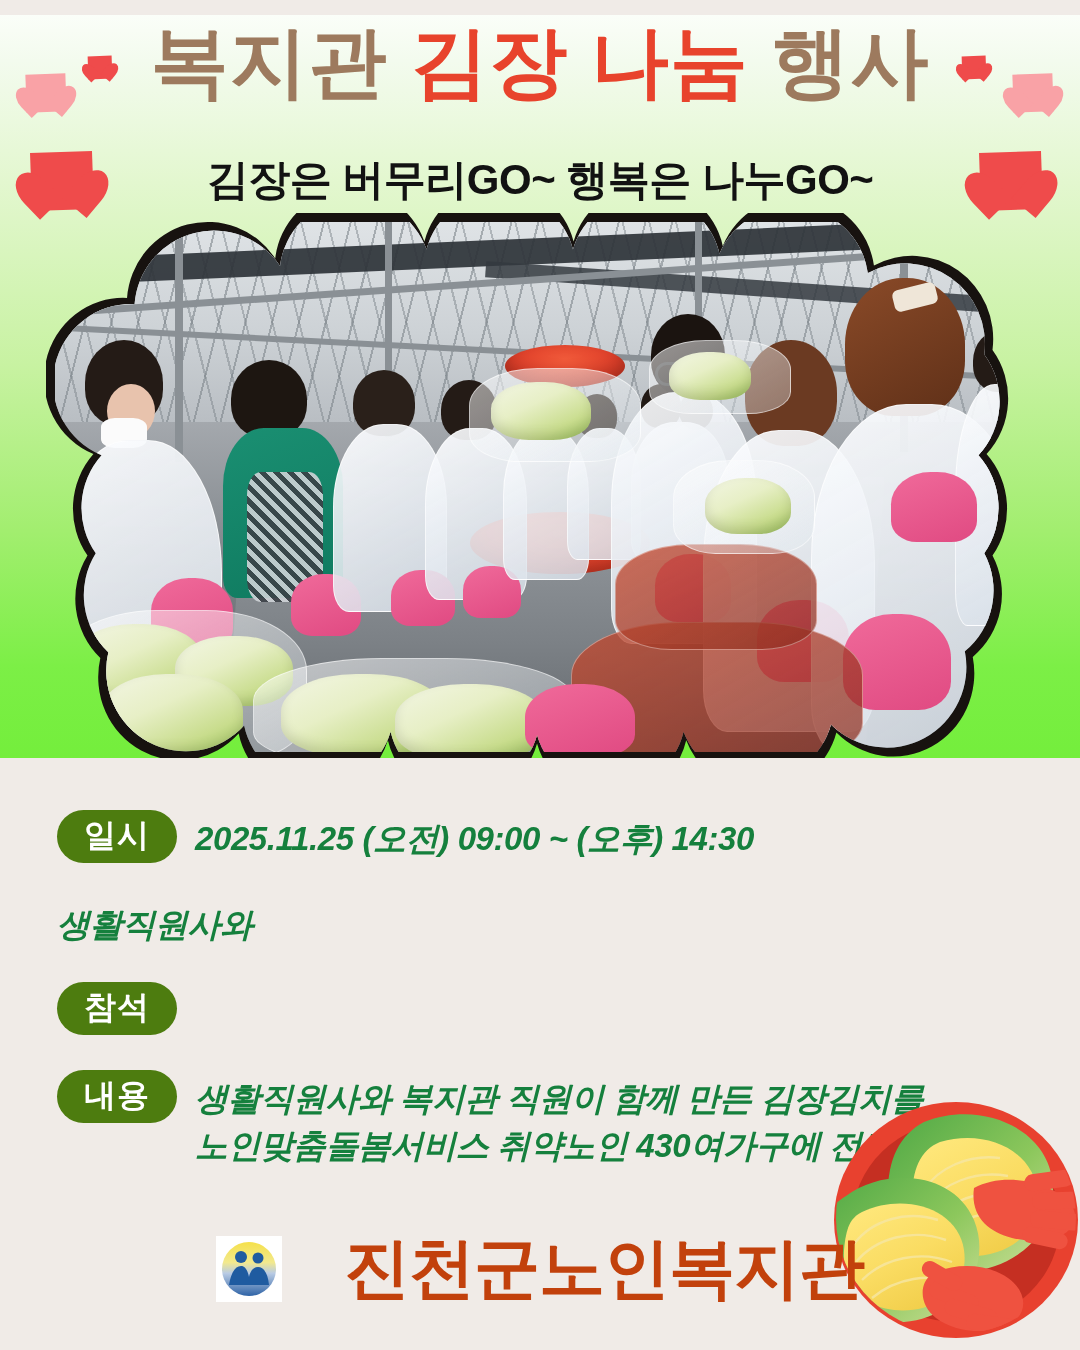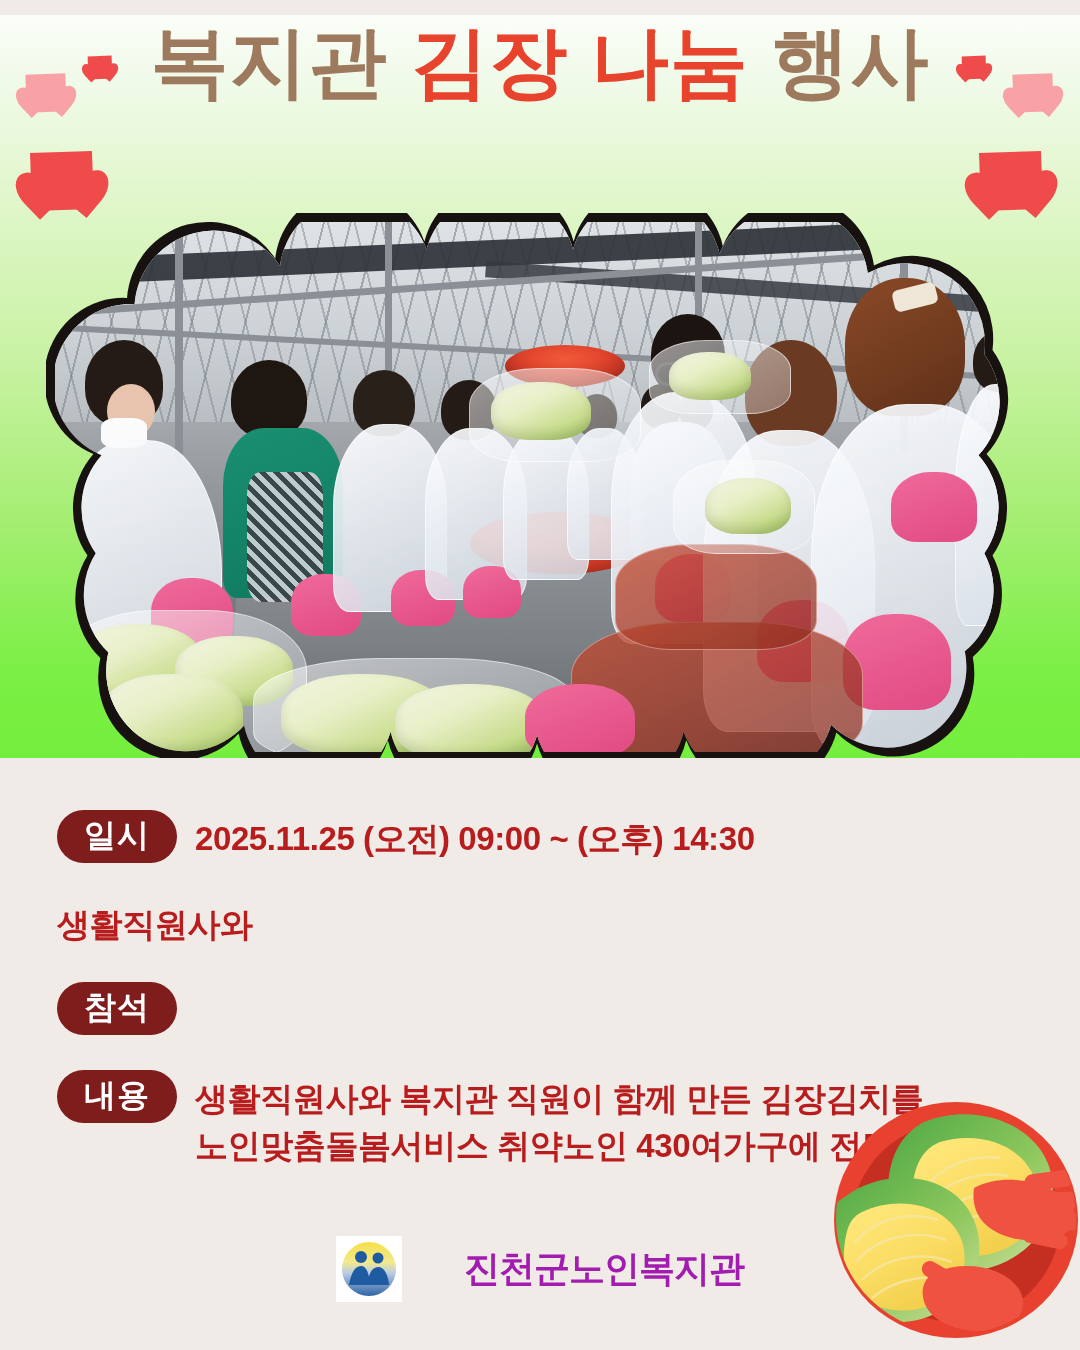--- a/index.html
+++ b/index.html
@@ -132,31 +132,31 @@
   }
 
   
   .info{
     position:absolute;left:0;top:758px;width:1080px;height:592px;
     background:#f0ebe7;z-index:5;
   }
   .row{position:absolute;display:flex;align-items:flex-start;}
   .pill{
     flex:0 0 auto;
-    background:#7f1d1d;color:#ffffff;
+    background:#4d7c0f;color:#ffffff;
     border-radius:34px;
     font-size:32px;font-weight:bold;
     padding:7px 27px 9px;
     letter-spacing:1px;
     line-height:1.15;
     margin-right:18px;
   }
   .rowtext{
-    color:#b91c1c;font-size:33px;font-weight:bold;line-height:1.42;
-    padding-top:6px;letter-spacing:-0.4px;white-space:nowrap;
+    color:#15803d;font-size:33px;font-weight:bold;line-height:1.42;
+    padding-top:6px;letter-spacing:-0.4px;white-space:nowrap;font-style:italic;
   }
   .rowtext .l2{display:block;}
 
   .r1{left:57px;top:52px;}
   .r2{left:57px;top:138px;}
   .r3{left:57px;top:224px;text-align:center;}
   .r4{left:57px;top:312px;}
 
   
   .kimchi{position:absolute;left:828px;top:1092px;width:252px;height:246px;z-index:6;}
@@ -165,21 +165,21 @@
   .footer{
     position:absolute;left:0;top:1224px;width:1080px;height:90px;
     display:flex;align-items:center;justify-content:center;z-index:7;
   }
   .logo{
     width:66px;height:66px;background:#ffffff;
     display:flex;align-items:center;justify-content:center;
     margin-right:16px;flex:0 0 auto;
   }
   .org-name{
-    font-size:36px;font-weight:bold;color:#a21caf;letter-spacing:-1px;
+    font-size:66px;font-weight:bold;color:#c2410c;letter-spacing:-1px;
     white-space:nowrap;
     margin-left:46px;
   }
 </style>
 </head>
 <body>
 
 <div class="hero">
 
   <div class="heart h-l1"></div>
@@ -323,20 +323,21 @@
         <div class="glove" style="left:470px;top:462px;width:110px;height:72px;"></div>
         <div class="glove" style="left:836px;top:250px;width:86px;height:70px;"></div>
       </div>
     </div>
   </div>
 
   <div class="title-main">
     <span class="t-brown">복지관 </span><span class="t-red">김장 나눔</span><span class="t-brown"> 행사</span>
   </div>
 
+  <div class="title-sub">김장은 버무리GO~  행복은 나누GO~</div>
 </div>
 
 <div class="top-strip"></div>
 
 <div class="info">
 
   <div class="row r1">
     <div class="pill">일시</div>
     <div class="rowtext">2025.11.25 (오전) 09:00 ~ (오후) 14:30</div>
   </div>

